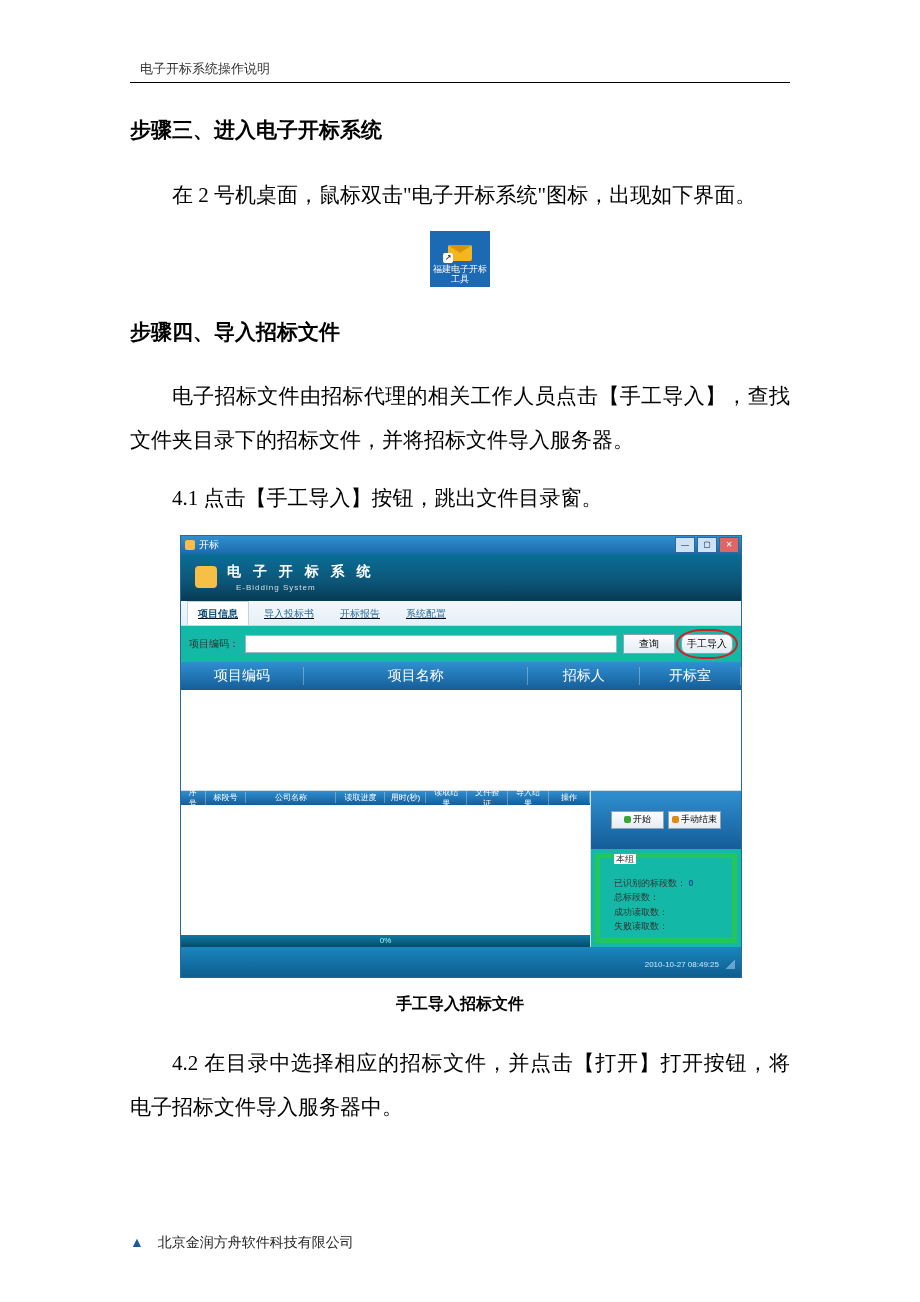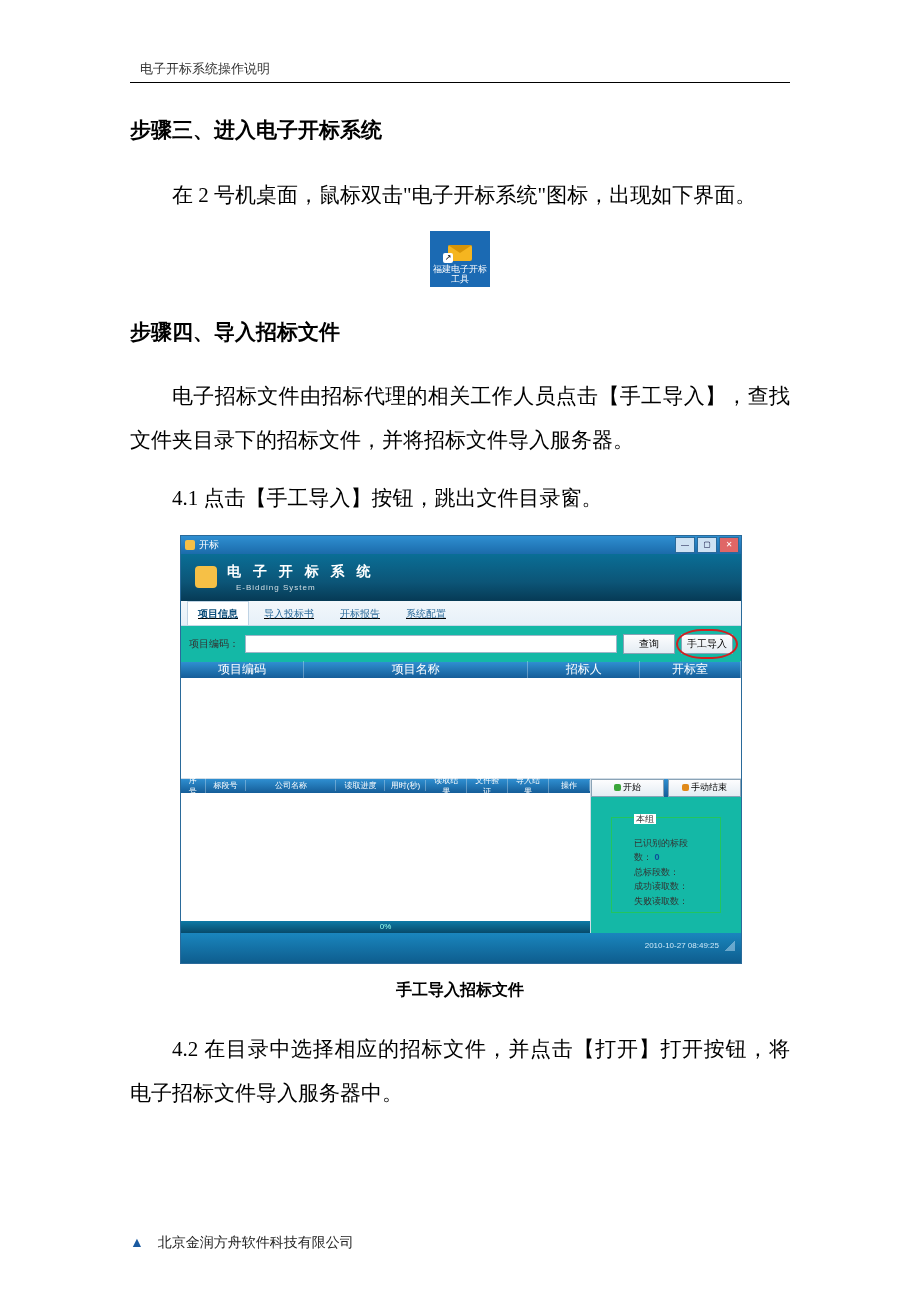--- a/index.html
+++ b/index.html
@@ -175,34 +175,35 @@
   .tb-btn {
     height: 18px;
     min-width: 50px;
     border: 1px solid #8aa3b6;
     background: linear-gradient(#fdfdfe, #e4ecf3);
     font-size: 10px;
     display:flex; align-items:center; justify-content:center;
   }
   .tb-btn.highlight {
     position: relative;
+    border-radius: 7px;
   }
   .red-circle {
     position: absolute;
     left: -6px; right: -6px; top: -6px; bottom: -6px;
     border: 2px solid #d02020;
     border-radius: 50%/60%;
     pointer-events: none;
   }
   .grid-head {
     display: flex;
     background: linear-gradient(#2f8fd1, #155d98);
     color: #fff;
-    font-size: 12px;
-    height: 16px;
+    font-size: 14px;
+    height: 28px;
     align-items: center;
   }
   .grid-head > div {
     border-right: 1px solid rgba(255,255,255,.3);
     padding: 0 4px;
     box-sizing: border-box;
     text-align: center;
   }
   .grid-body {
     background: #fff;
@@ -223,57 +224,57 @@
     color:#9fe; font-size:8px;
   }
 
   .right-panel {
     width: 150px;
     border-left: 1px solid #d0dce6;
     display:flex; flex-direction:column;
     font-size: 9px;
   }
   .rp-btnrow {
-    display:flex; gap:4px; padding:0;
+    display:flex; gap:4px; padding:20px;
     background: linear-gradient(#2f8fd1, #155d98);
   }
   .rp-btn {
     flex:1;
     height: 16px;
     background: linear-gradient(#fdfdfe, #e4ecf3);
     border: 1px solid #8aa3b6;
     display:flex; align-items:center; justify-content:center;
     gap:2px;
   }
   .rp-btn .dot { width:7px; height:7px; border-radius:2px; }
   .dot.green{ background:#3aa63a; }
   .dot.orange{ background:#e08a1a; }
   .rp-box {
-    margin: 20px;
-    border: 1px solid #22c55e;
+    margin: 4px;
+    border: 5px solid #22c55e;
     flex:1;
-    padding: 4px 22px;
+    padding: 4px 14px;
     line-height: 1.6;
     color:#333;
   }
   .rp-box .legend {
     position: relative;
     top:-10px;
     background:#fff;
     padding:0 2px;
     font-size:9px;
   }
   .blue { color:#0a4d9a; font-weight:bold; }
 
   .statusbar {
     height: 14px;
     background: linear-gradient(#1a86be, #0e5d8e);
     color:#cde9f8;
     font-size: 8px;
-    display:flex; justify-content:flex-end; align-items:flex-start;
+    display:flex; justify-content:flex-end; align-items:flex-end;
     padding: 8px 6px; gap:6px;
   }
   .resize-grip {
     width:10px; height:10px;
     background:
       linear-gradient(135deg, transparent 50%, #9fcbe6 50%);
     opacity:.6;
   }
 
   .caption {

